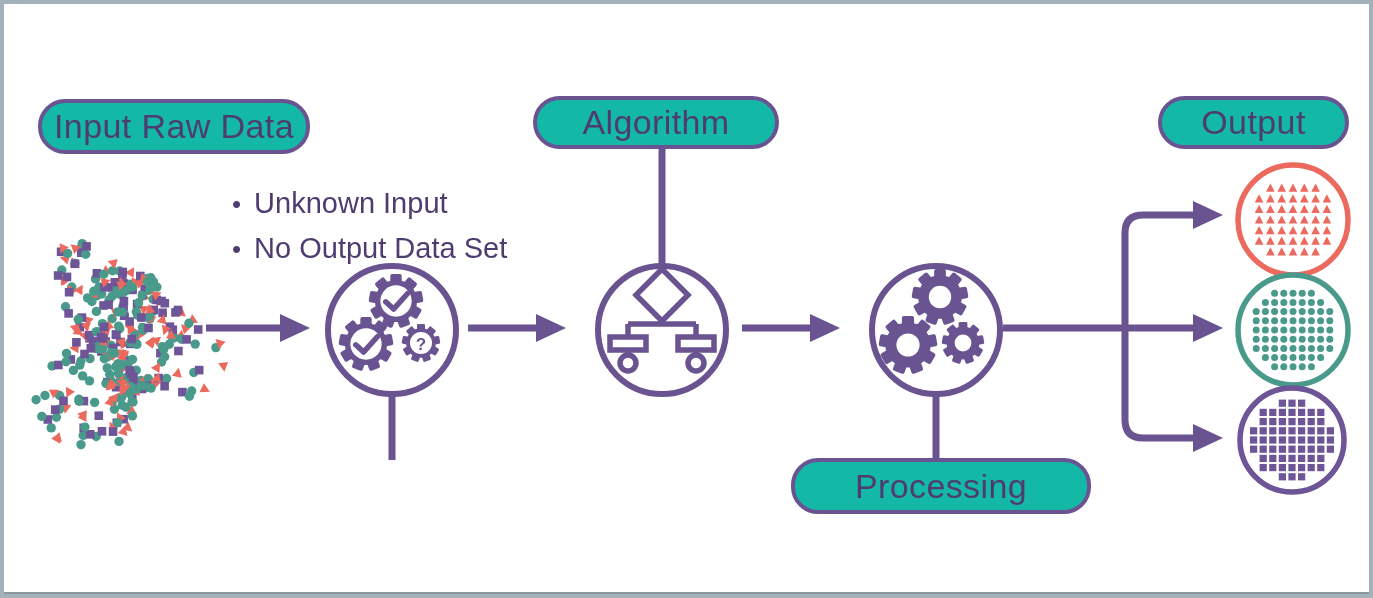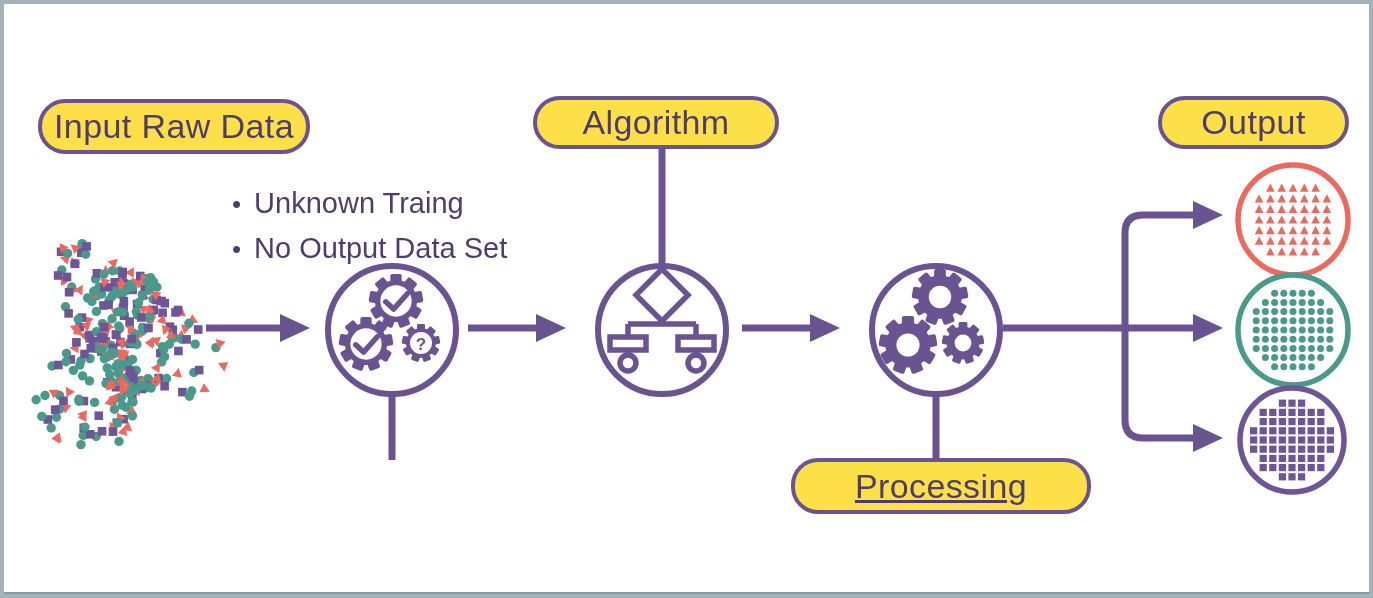--- a/index.html
+++ b/index.html
@@ -6,28 +6,28 @@
   html,body { background:#ffffff; }
   body { font-family:"Liberation Sans", sans-serif; }
   .frame {
     position:relative; width:1373px; height:598px; background:var(--bg,#fff);
     box-shadow: inset 0 0 0 4px var(--frame-border,#a2b1ba), inset 0 -6px 0 0 var(--frame-border-bottom,#8d979e);
     overflow:hidden;
   }
   #diagram-svg { position:absolute; left:0; top:0; display:block; }
   .pill {
     position:absolute; display:flex; align-items:center; justify-content:center;
-    background:#fde047; border:4px solid var(--purple,#6a5391); border-radius:27px;
+    background:#14b8a6; border:4px solid var(--purple,#6a5391); border-radius:27px;
     font-size:34px; color:var(--text-purple,#4e3c70); letter-spacing:0.4px; white-space:nowrap;
   }
   .pill-input        { left:38px;   top:99px;  width:272px; height:55px; }
   .pill-algorithm    { left:533px;  top:96px;  width:246px; height:53px; }
   .pill-output       { left:1158px; top:96px;  width:191px; height:53px; }
   .pill-interpretation{ left:243px; top:457px; width:302px; height:56px; }
-  .pill-processing   { left:791px;  top:458px; width:300px; height:56px;text-decoration:underline; }
+  .pill-processing   { left:791px;  top:458px; width:300px; height:56px; }
   .notes { position:absolute; left:232px; top:181px; font-size:29px; color:var(--text-purple,#4e3c70); line-height:1.55; }
   .note-line { display:flex; align-items:baseline; }
   .bullet { margin-right:13px; font-size:26px; }
 </style>
 </head>
 <body>
 
 <div class="frame">
   <svg id="diagram-svg" width="1373" height="598" viewBox="0 0 1373 598">
       <g>
@@ -689,20 +689,20 @@
     </svg>
 
   <div class="pill pill-input">Input Raw Data</div>
   <div class="pill pill-output">Output</div>
   <div class="pill pill-algorithm">Algorithm</div>
   <div class="pill pill-processing">Processing</div>
 
   <div class="notes">
     <div class="note-line">
       <span class="bullet">•</span>
-      <span>Unknown Traing</span>
+      <span>Unknown Input</span>
     </div>
     <div class="note-line">
       <span class="bullet">•</span>
       <span>No Output Data Set</span>
     </div>
   </div>
 </div>
 
 </body></html>

